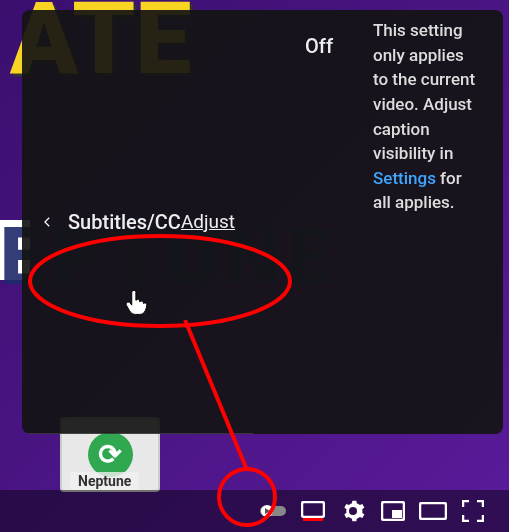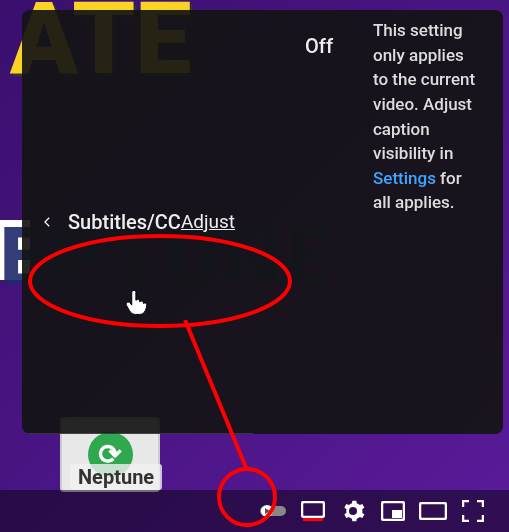--- a/index.html
+++ b/index.html
@@ -3,21 +3,21 @@
 <meta charset="utf-8">
 <style>
   *{box-sizing:border-box;margin:0;padding:0;font-family:Roboto,Arial,sans-serif}
   body{width:509px;height:532px;overflow:hidden;position:relative;background:#4a148c}
   .bg{position:absolute;inset:0;background:linear-gradient(135deg,#3a0f6e,#5a1b9a);}
   .bg-text{position:absolute;font-weight:900;color:#f9d423;font-size:100px;letter-spacing:0;top:-20px;left:10px;text-shadow:3px 3px 0 #333}
   .bg-text2{position:absolute;font-weight:900;color:#1e2a6b;font-size:80px;letter-spacing:6px;top:210px;left:0;opacity:.9}
   .white-strip{position:absolute;left:0;top:220px;width:30px;height:60px;background:#fff}
   .thumb{position:absolute;left:60px;bottom:40px;width:100px;height:75px;background:#e8e8e8;border:2px solid #ccc;border-radius:4px;display:flex;align-items:center;justify-content:center}
   .thumb-inner{width:45px;height:45px;border-radius:50%;background:#2fa84f;display:flex;align-items:center;justify-content:center;color:#fff;font-size:28px;font-weight:bold}
-  .thumb-label{position:absolute;left:70px;bottom:42px;font-size:20px;color:#333;font-weight:700;background:rgba(240,240,240,.8);padding:1px 8px;border-radius:3px}
+  .thumb-label{position:absolute;left:70px;bottom:42px;font-size:14px;color:#333;font-weight:700;background:rgba(240,240,240,.8);padding:1px 8px;border-radius:3px}
   .panel{position:absolute;top:10px;left:22px;right:6px;bottom:98px;background:rgba(20,20,20,.92);border-radius:8px;color:#eee;display:flex;flex-direction:row;overflow:hidden}
   .panel-head{display:flex;align-items:center;padding:14px 18px 14px 10px;border-bottom:1px solid rgba(255,255,255,.15)}
   .back{width:30px;height:30px;display:flex;align-items:center;justify-content:center;cursor:pointer}
   .back svg{width:14px;height:14px;fill:#fff}
   .title{font-size:20px;font-weight:500;flex:1;margin-left:6px}
   .options{font-size:19px;text-decoration:underline;cursor:pointer;color:#eee}
   .list{padding:8px 0}
   .item{display:flex;align-items:center;padding:16px 20px 16px 52px;font-size:20px;font-weight:500;cursor:pointer;position:relative}
   .item.hover{background:rgba(255,255,255,.12)}
   .check{position:absolute;left:18px;width:22px;height:22px;display:flex;align-items:center;justify-content:center}

